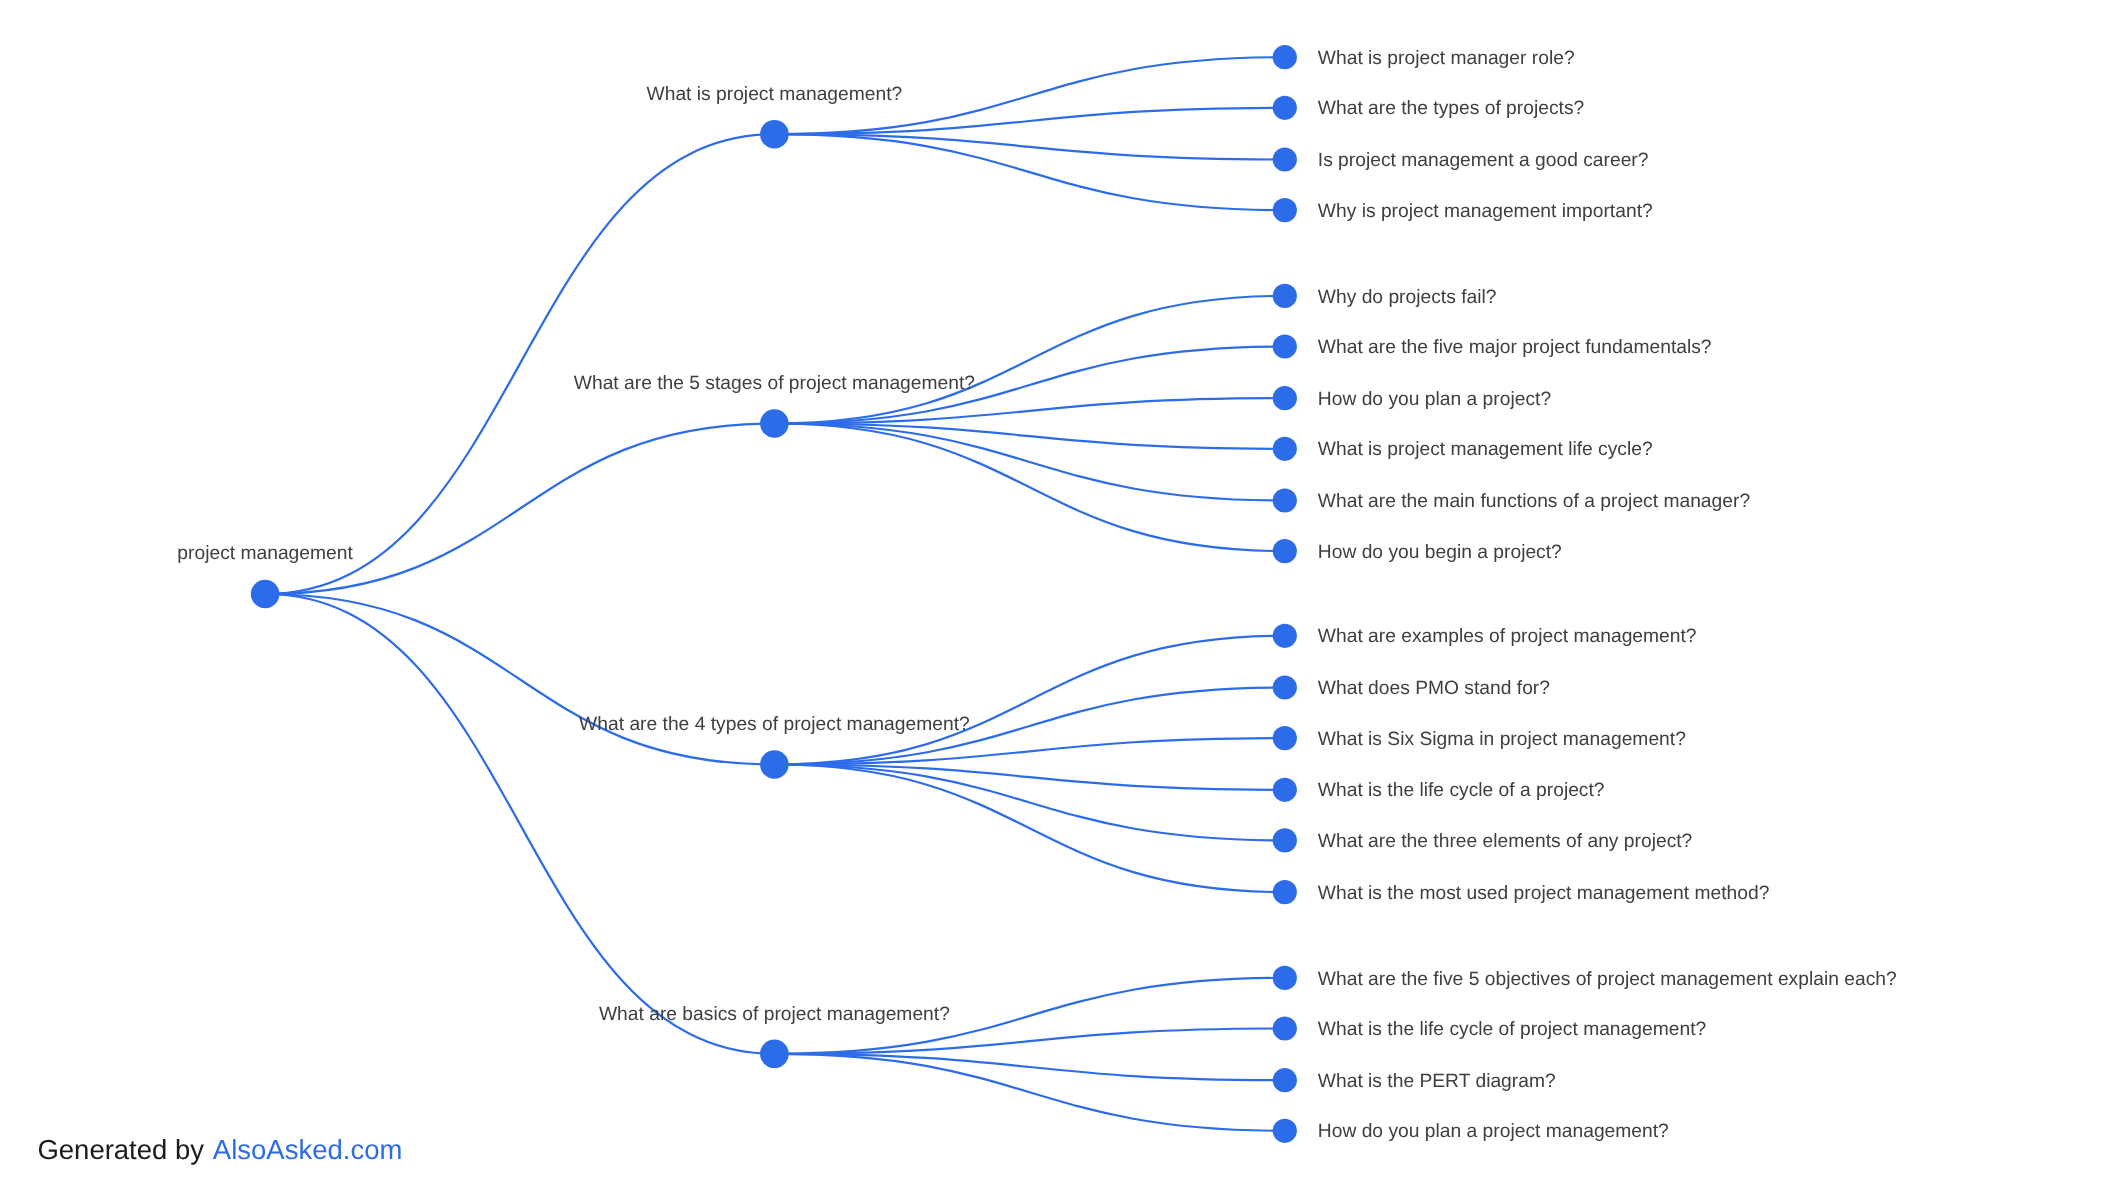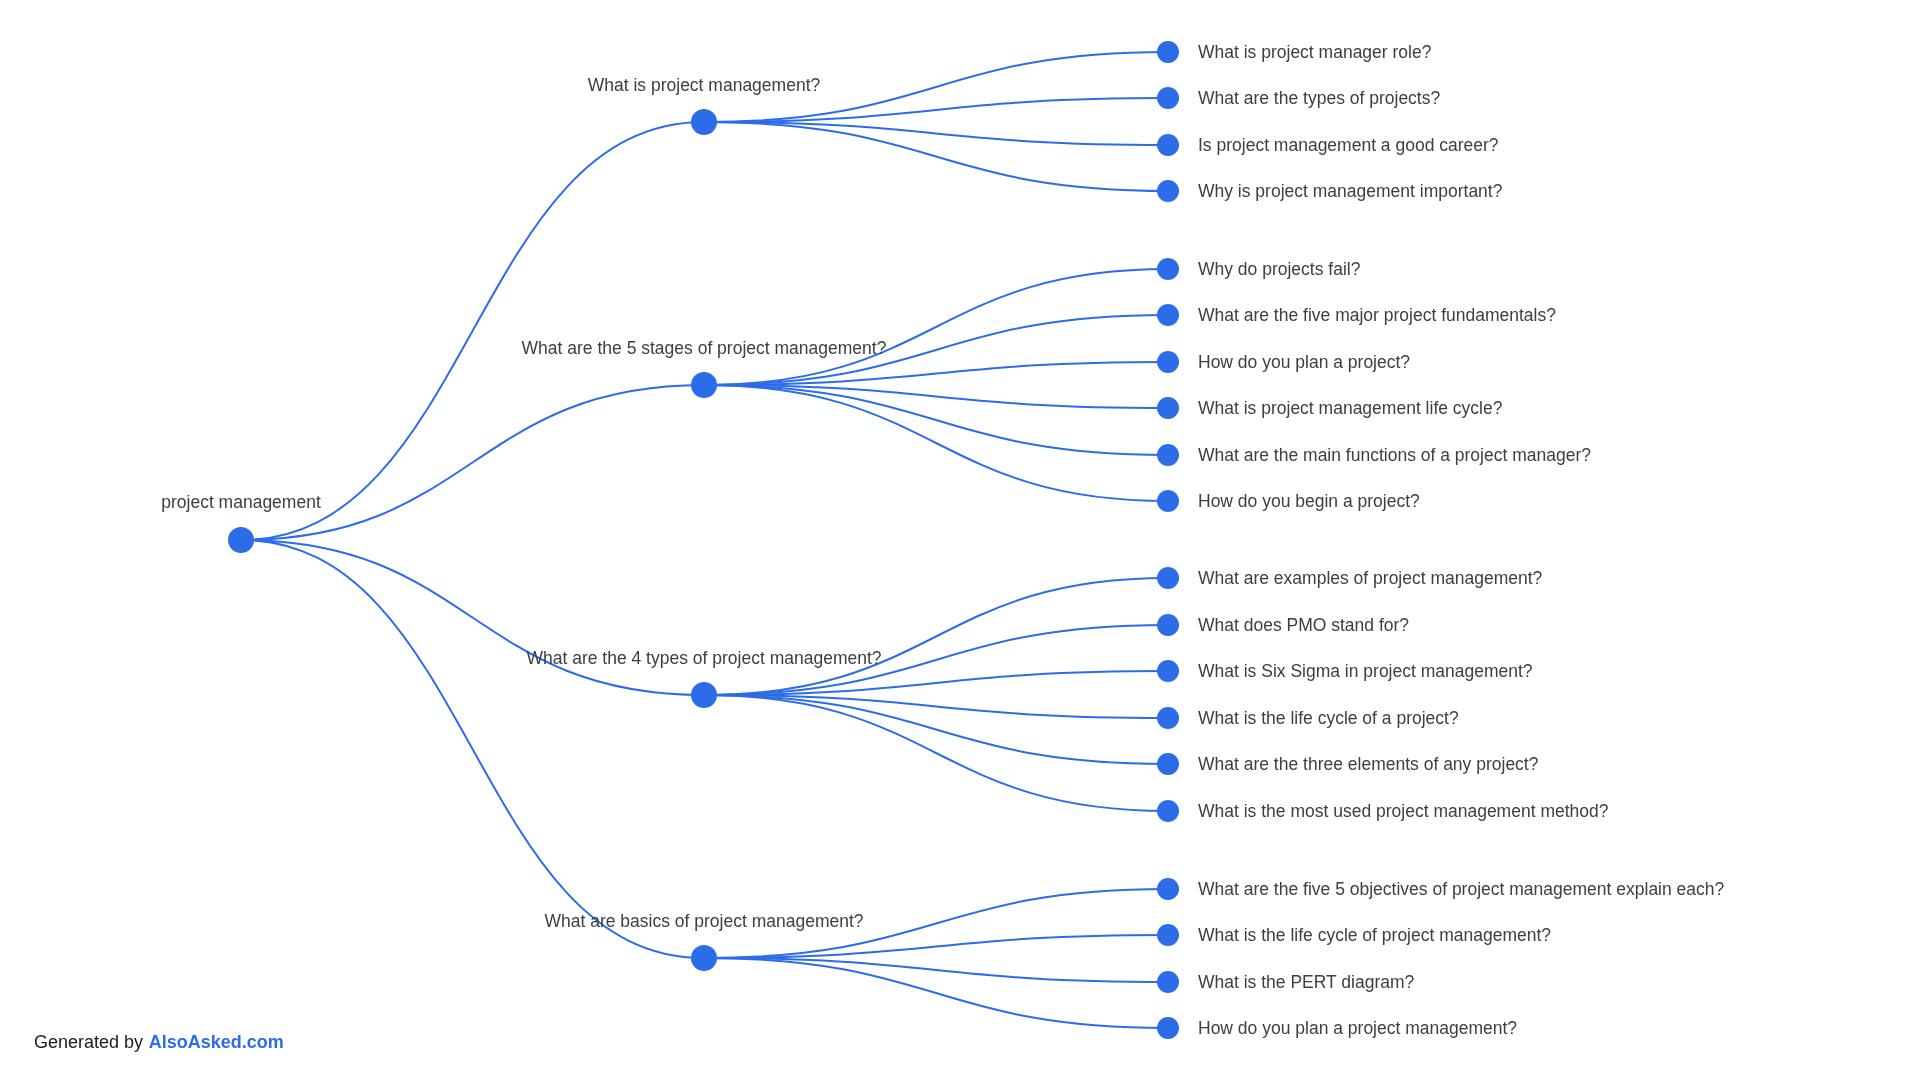--- a/index.html
+++ b/index.html
@@ -16,25 +16,25 @@
   .node { fill: var(--accent); }
   svg text {
     fill: var(--ink);
     font-size: 17.5px;
     font-family: "Liberation Sans", sans-serif;
   }
   .root-label, .branch-label { text-anchor: middle; }
   .leaf-label { text-anchor: start; }
   .footer {
     position: absolute; left: 34px; top: 1032px;
-    font-size: 18px; color: #1b1b1b;
+    font-size: 25px; color: #1b1b1b;
     display: flex; align-items: baseline;
   }
   .footer .brand {
-    color: var(--accent); font-weight: bold;
+    color: var(--accent); font-weight: normal;
     margin-left: 0.32em; text-decoration: none; cursor: pointer;
   }
 </style>
 </head>
 <body style="background: rgb(255, 255, 255);">
 
 <svg class="mindmap" width="1920" height="1080" viewBox="0 0 1920 1080">
 
   <g>
     <path class="edge" d="M241,540 C472,540 473,122 704,122"></path>

